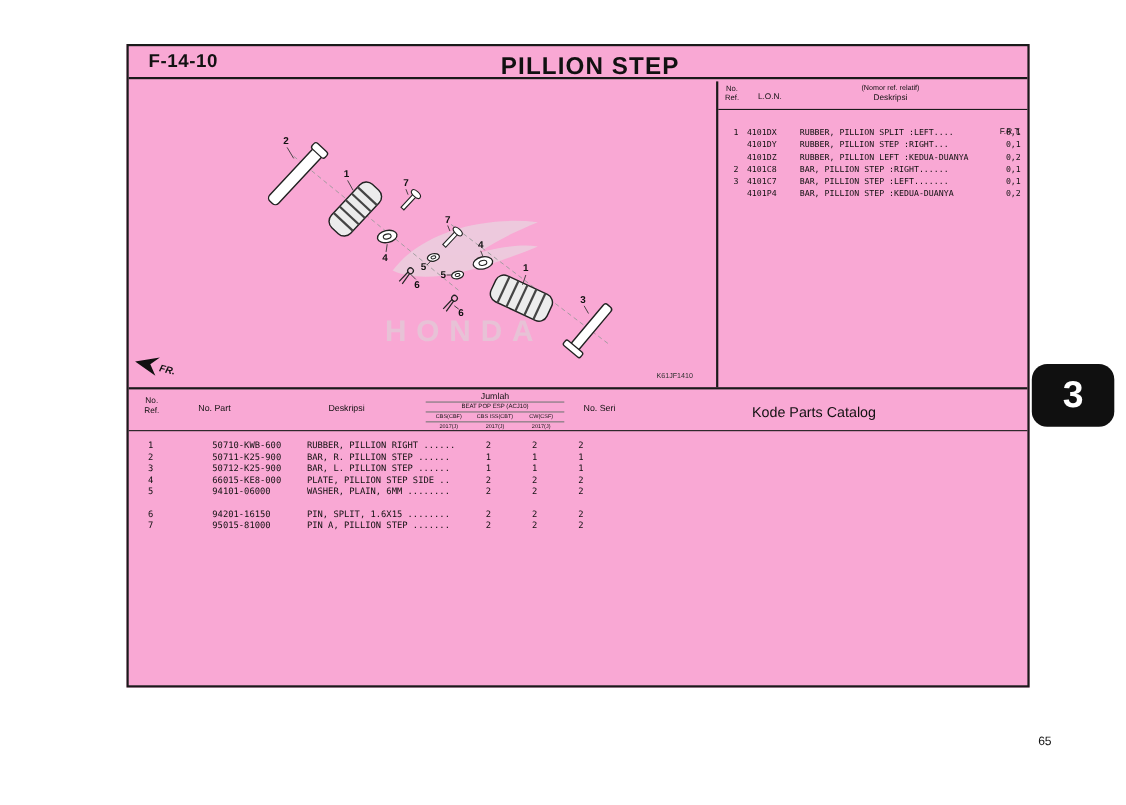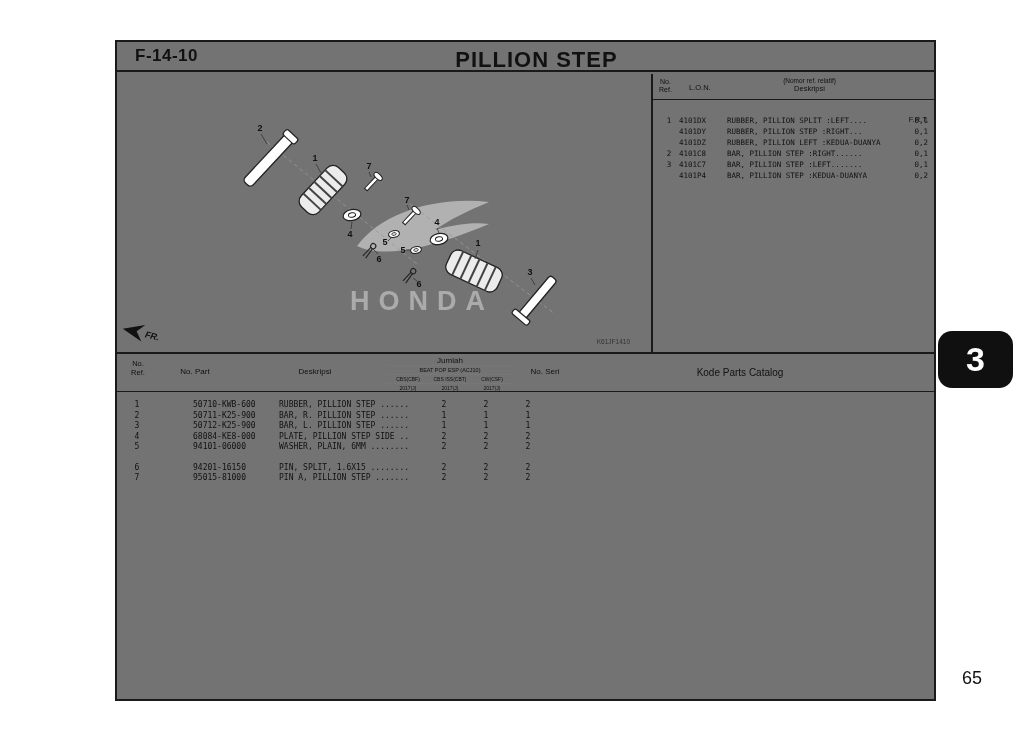--- a/index.html
+++ b/index.html
@@ -1,21 +1,21 @@
 <!DOCTYPE html>
 <html><head>
 <meta charset="utf-8">
 <style>
   * { margin:0; padding:0; box-sizing:border-box; }
   html,body { background:#ffffff; }
   body { font-family:"Liberation Sans", sans-serif; color:#111; }
   #canvas { position:relative; width:1024px; height:732px; background:#fff; overflow:hidden; }
 
-  .frame { position:absolute; left:115px; top:40px; width:821px; height:661px;
-           border:2px solid #1a1a1a; background:#737373; }
+  .frame { position:absolute; left:115px; top:40px; width:821px; height:585px;
+           border:2px solid #1a1a1a; background:#f9a8d4; }
 
   
   .titlebar { position:absolute; left:0; top:0; width:100%; height:30px; border-bottom:2px solid #1a1a1a; }
   .sec-code { position:absolute; left:18px; top:4px; font-size:17px; font-weight:bold; letter-spacing:.5px; }
   .page-title { position:absolute; left:0; right:0; top:5px; text-align:center; font-size:22px; font-weight:bold; letter-spacing:1px;padding-left:22px; }
 
   
   .diagram { position:absolute; left:0; top:32px; width:534px; height:278px; }
 
   
@@ -41,35 +41,35 @@
   .ph-part { position:absolute; left:30px; top:13px; width:96px; text-align:center; font-size:8px; }
   .ph-desc { position:absolute; left:126px; top:13px; width:144px; text-align:center; font-size:8px; }
   .ph-qty  { position:absolute; left:270px; top:2px; width:126px; text-align:center; }
   .ph-jumlah { font-size:8px; border-bottom:1px solid #777; padding-bottom:0; }
   .ph-model  { font-size:5.5px; border-bottom:1px solid #777; padding:1px 0; }
   .ph-variants { display:flex; border-bottom:1px solid #777; }
   .ph-variants span { flex:1; font-size:5px; padding:1px 0; }
   .ph-years { display:flex; }
   .ph-years span { flex:1; font-size:5px; padding-top:1px; }
   .ph-seri { position:absolute; left:398px; top:13px; width:60px; text-align:center; font-size:8px; }
-  .ph-kode { position:absolute; left:530px; top:13px; width:186px; text-align:center; font-size:10px; }
+  .ph-kode { position:absolute; left:530px; top:13px; width:186px; text-align:center; font-size:13px; }
   .pt-rows { position:absolute; left:0; right:0; top:46px; }
   .prow { display:flex; padding-left:8px; font-family:"DejaVu Sans Mono", monospace; font-size:8px; line-height:10.5px; white-space:pre; }
   .pc-ref  { width:24px; text-align:center; }
   .pc-part { width:94px; padding-left:8px;margin-left:36px; }
   .pc-desc { width:144px; }
   .pc-q    { width:42px; text-align:center; }
   .prow-gap { height:10px; }
 
   
   .section-tab { position:absolute; left:938px; top:331px; width:75px; height:57px; background:#101010;
                  border-radius:14px; color:#fff; display:flex; align-items:center; justify-content:center;
                  font-size:34px; font-weight:bold; }
 
-  .page-number { position:absolute; left:962px; top:668px; width:50px; text-align:left; font-size:18px; }
+  .page-number { position:absolute; left:906px; top:668px; width:50px; text-align:right; font-size:11px; }
   .footer-date { position:absolute; left:0; right:0; top:699px; text-align:center; font-size:11px; font-weight:bold; }
 </style>
 </head>
 <body>
 
 <div id="canvas">
   <div class="frame">
 
     <div class="titlebar">
       <span class="sec-code">F-14-10</span>
@@ -270,21 +270,21 @@
           </div>
         </div>
         <div class="ph-seri">No. Seri</div>
         <div class="ph-kode">Kode Parts Catalog</div>
       </div>
 
       <div class="pt-rows">
         <div class="prow">
           <span class="pc-ref">1</span>
           <span class="pc-part">50710-KWB-600</span>
-          <span class="pc-desc">RUBBER, PILLION STEP ......</span>
+          <span class="pc-desc">RUBBER, PILLION RIGHT ......</span>
           <span class="pc-q">2</span>
           <span class="pc-q">2</span>
           <span class="pc-q">2</span>
         </div>
         <div class="prow">
           <span class="pc-ref">2</span>
           <span class="pc-part">50711-K25-900</span>
           <span class="pc-desc">BAR, R. PILLION STEP ......</span>
           <span class="pc-q">1</span>
           <span class="pc-q">1</span>
@@ -293,21 +293,21 @@
         <div class="prow">
           <span class="pc-ref">3</span>
           <span class="pc-part">50712-K25-900</span>
           <span class="pc-desc">BAR, L. PILLION STEP ......</span>
           <span class="pc-q">1</span>
           <span class="pc-q">1</span>
           <span class="pc-q">1</span>
         </div>
         <div class="prow">
           <span class="pc-ref">4</span>
-          <span class="pc-part">68084-KE8-000</span>
+          <span class="pc-part">66015-KE8-000</span>
           <span class="pc-desc">PLATE, PILLION STEP SIDE ..</span>
           <span class="pc-q">2</span>
           <span class="pc-q">2</span>
           <span class="pc-q">2</span>
         </div>
         <div class="prow">
           <span class="pc-ref">5</span>
           <span class="pc-part">94101-06000</span>
           <span class="pc-desc">WASHER, PLAIN, 6MM ........</span>
           <span class="pc-q">2</span>

